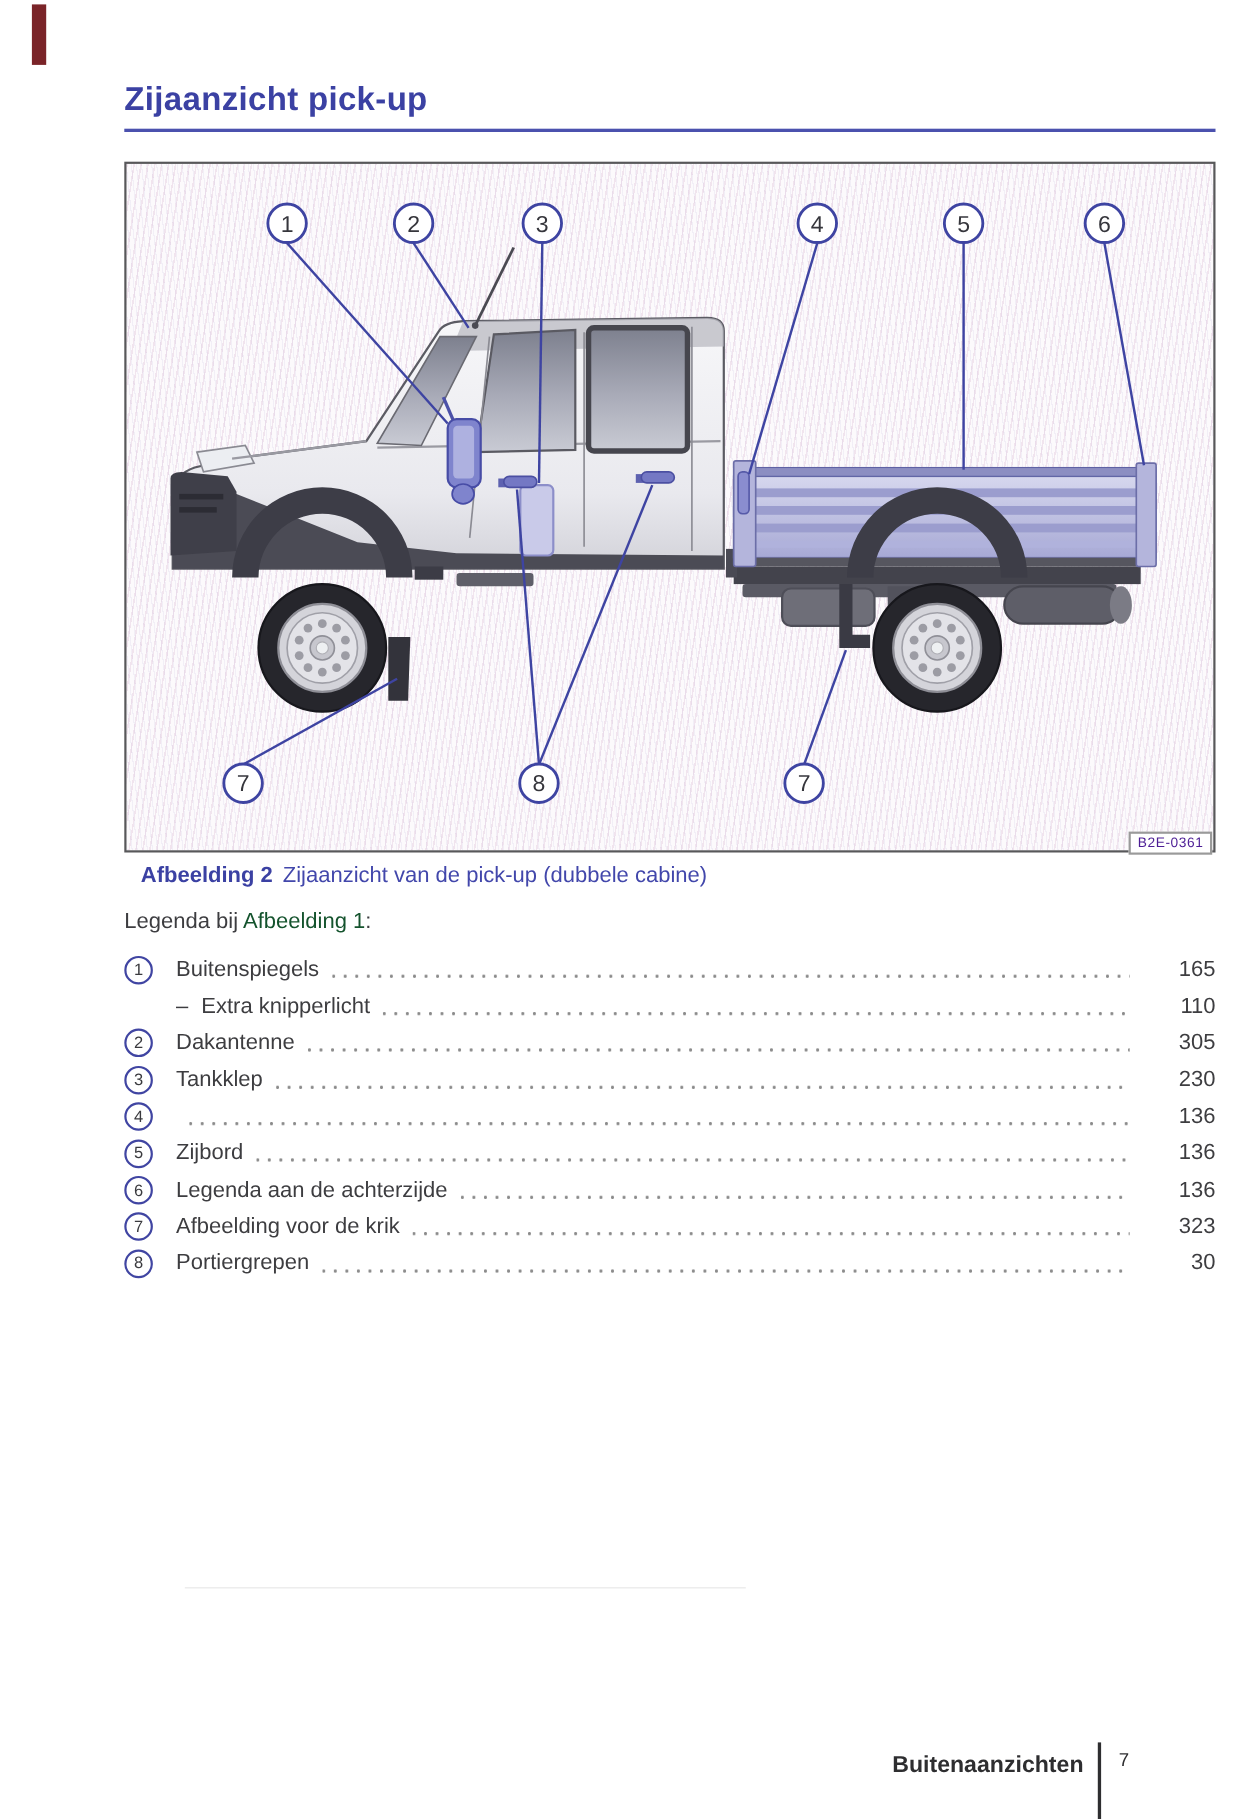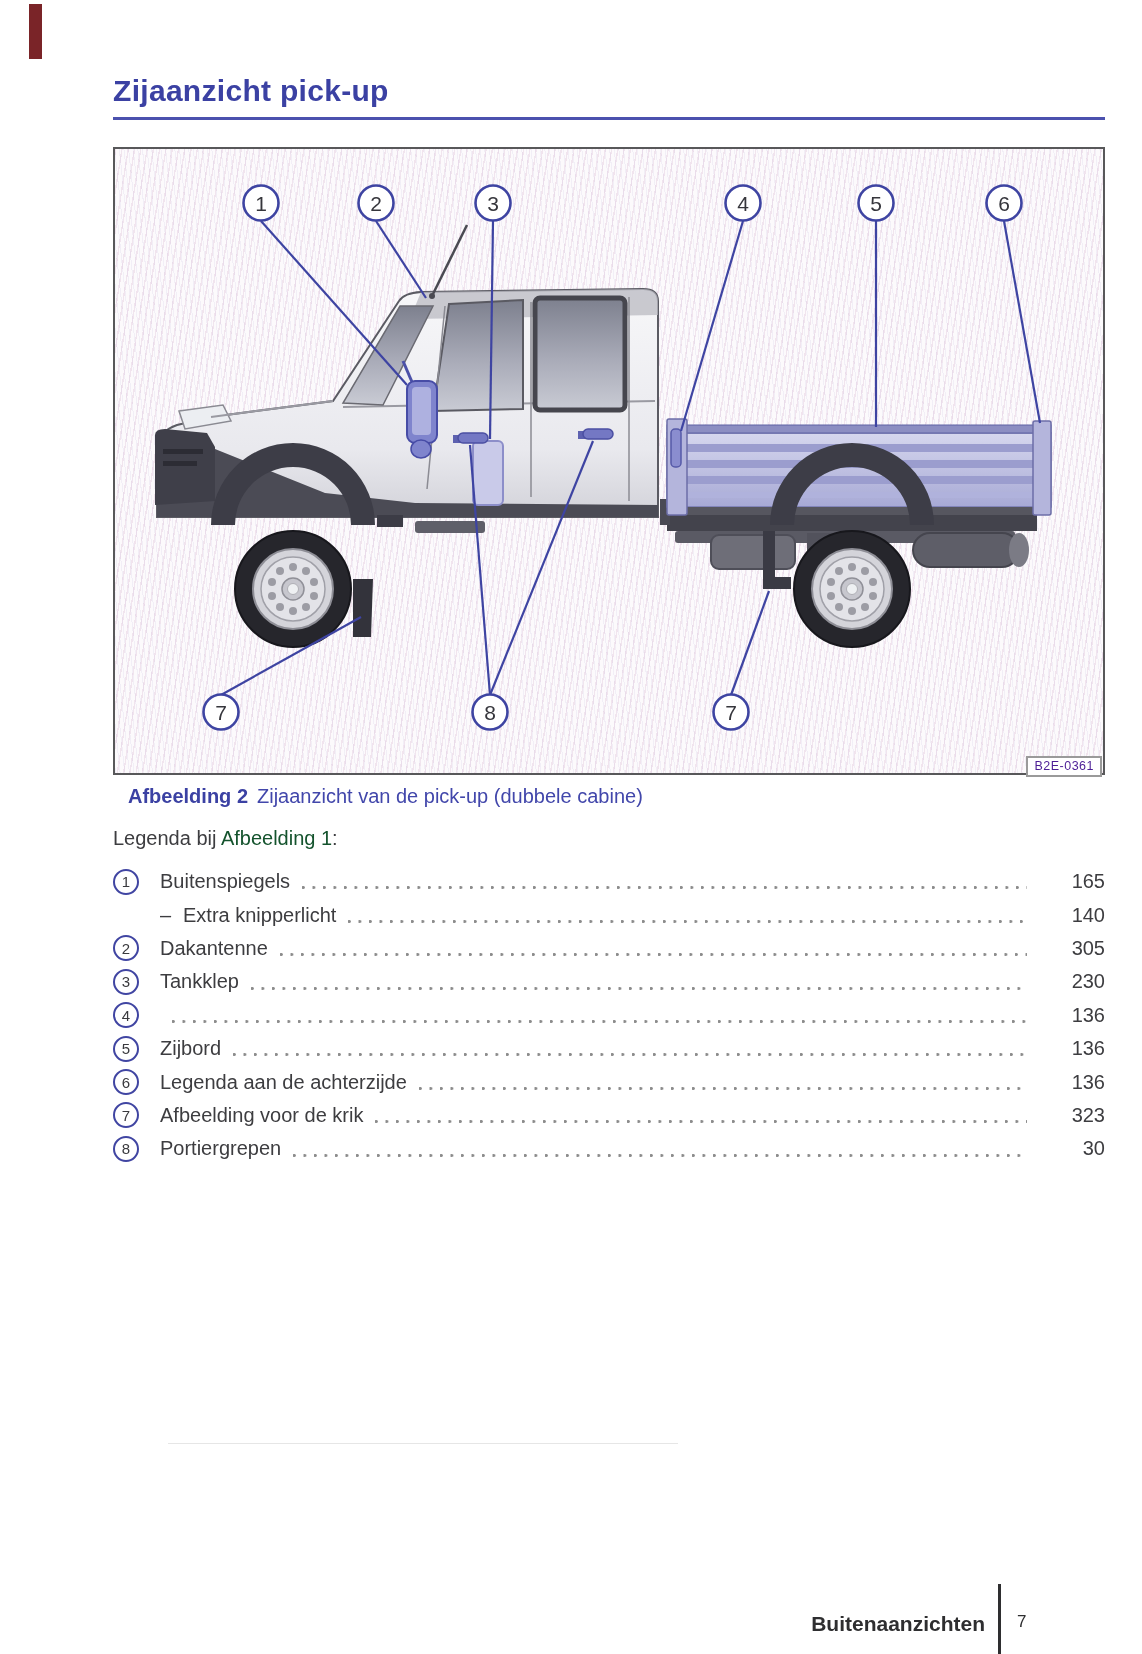--- a/index.html
+++ b/index.html
@@ -49,21 +49,21 @@
   .dots {
     flex:1; align-self:stretch; margin:0 14px 0 12px; min-width:20px;
     background-image:radial-gradient(circle at 1.3px 50%, #8c8c8c 1.25px, rgba(0,0,0,0) 1.7px);
     background-size:10.5px 3px; background-repeat:repeat-x;
     background-position:left calc(100% - 9px);
   }
   .pagecol { flex:none; width:64px; text-align:right; }
 
   .faint-line { position:absolute; left:55px; top:1443px; width:510px; height:1px; background:#e6e6e6; }
 
-  .footer { position:absolute; left:113px; top:1584px; width:992px; display:flex; justify-content:flex-end; align-items:center; }
+  .footer { position:absolute; left:113px; top:1584px; width:992px; display:flex; justify-content:flex-end; align-items:flex-start; }
   .footer-name { font-size:21px; font-weight:bold; color:#2e2e30; margin-top:9px; white-space:nowrap; }
   .footer-bar { width:3px; height:70px; background:#2e2e30; margin:0 16px 0 13px; flex:none; }
   .footer-page { font-size:17px; color:#2e2e30; margin-top:6px; width:88px; text-align:left; }
 </style>
 </head>
 <body>
 
 <div class="page">
   <div class="red-mark"></div>
 
@@ -281,21 +281,21 @@
     <span class="dots"></span>
     <span class="pagecol">165</span>
   </div>
         <div class="legend-row">
     <span class="badge" style="visibility: hidden;">
             <span></span>
           </span>
     <span class="dash">–</span>
     <span class="lbl">Extra knipperlicht</span>
     <span class="dots"></span>
-    <span class="pagecol">140</span>
+    <span class="pagecol">110</span>
   </div>
         <div class="legend-row">
     <span class="badge">
             <span>2</span>
           </span>
 
     <span class="lbl">Dakantenne</span>
     <span class="dots"></span>
     <span class="pagecol">305</span>
   </div>

